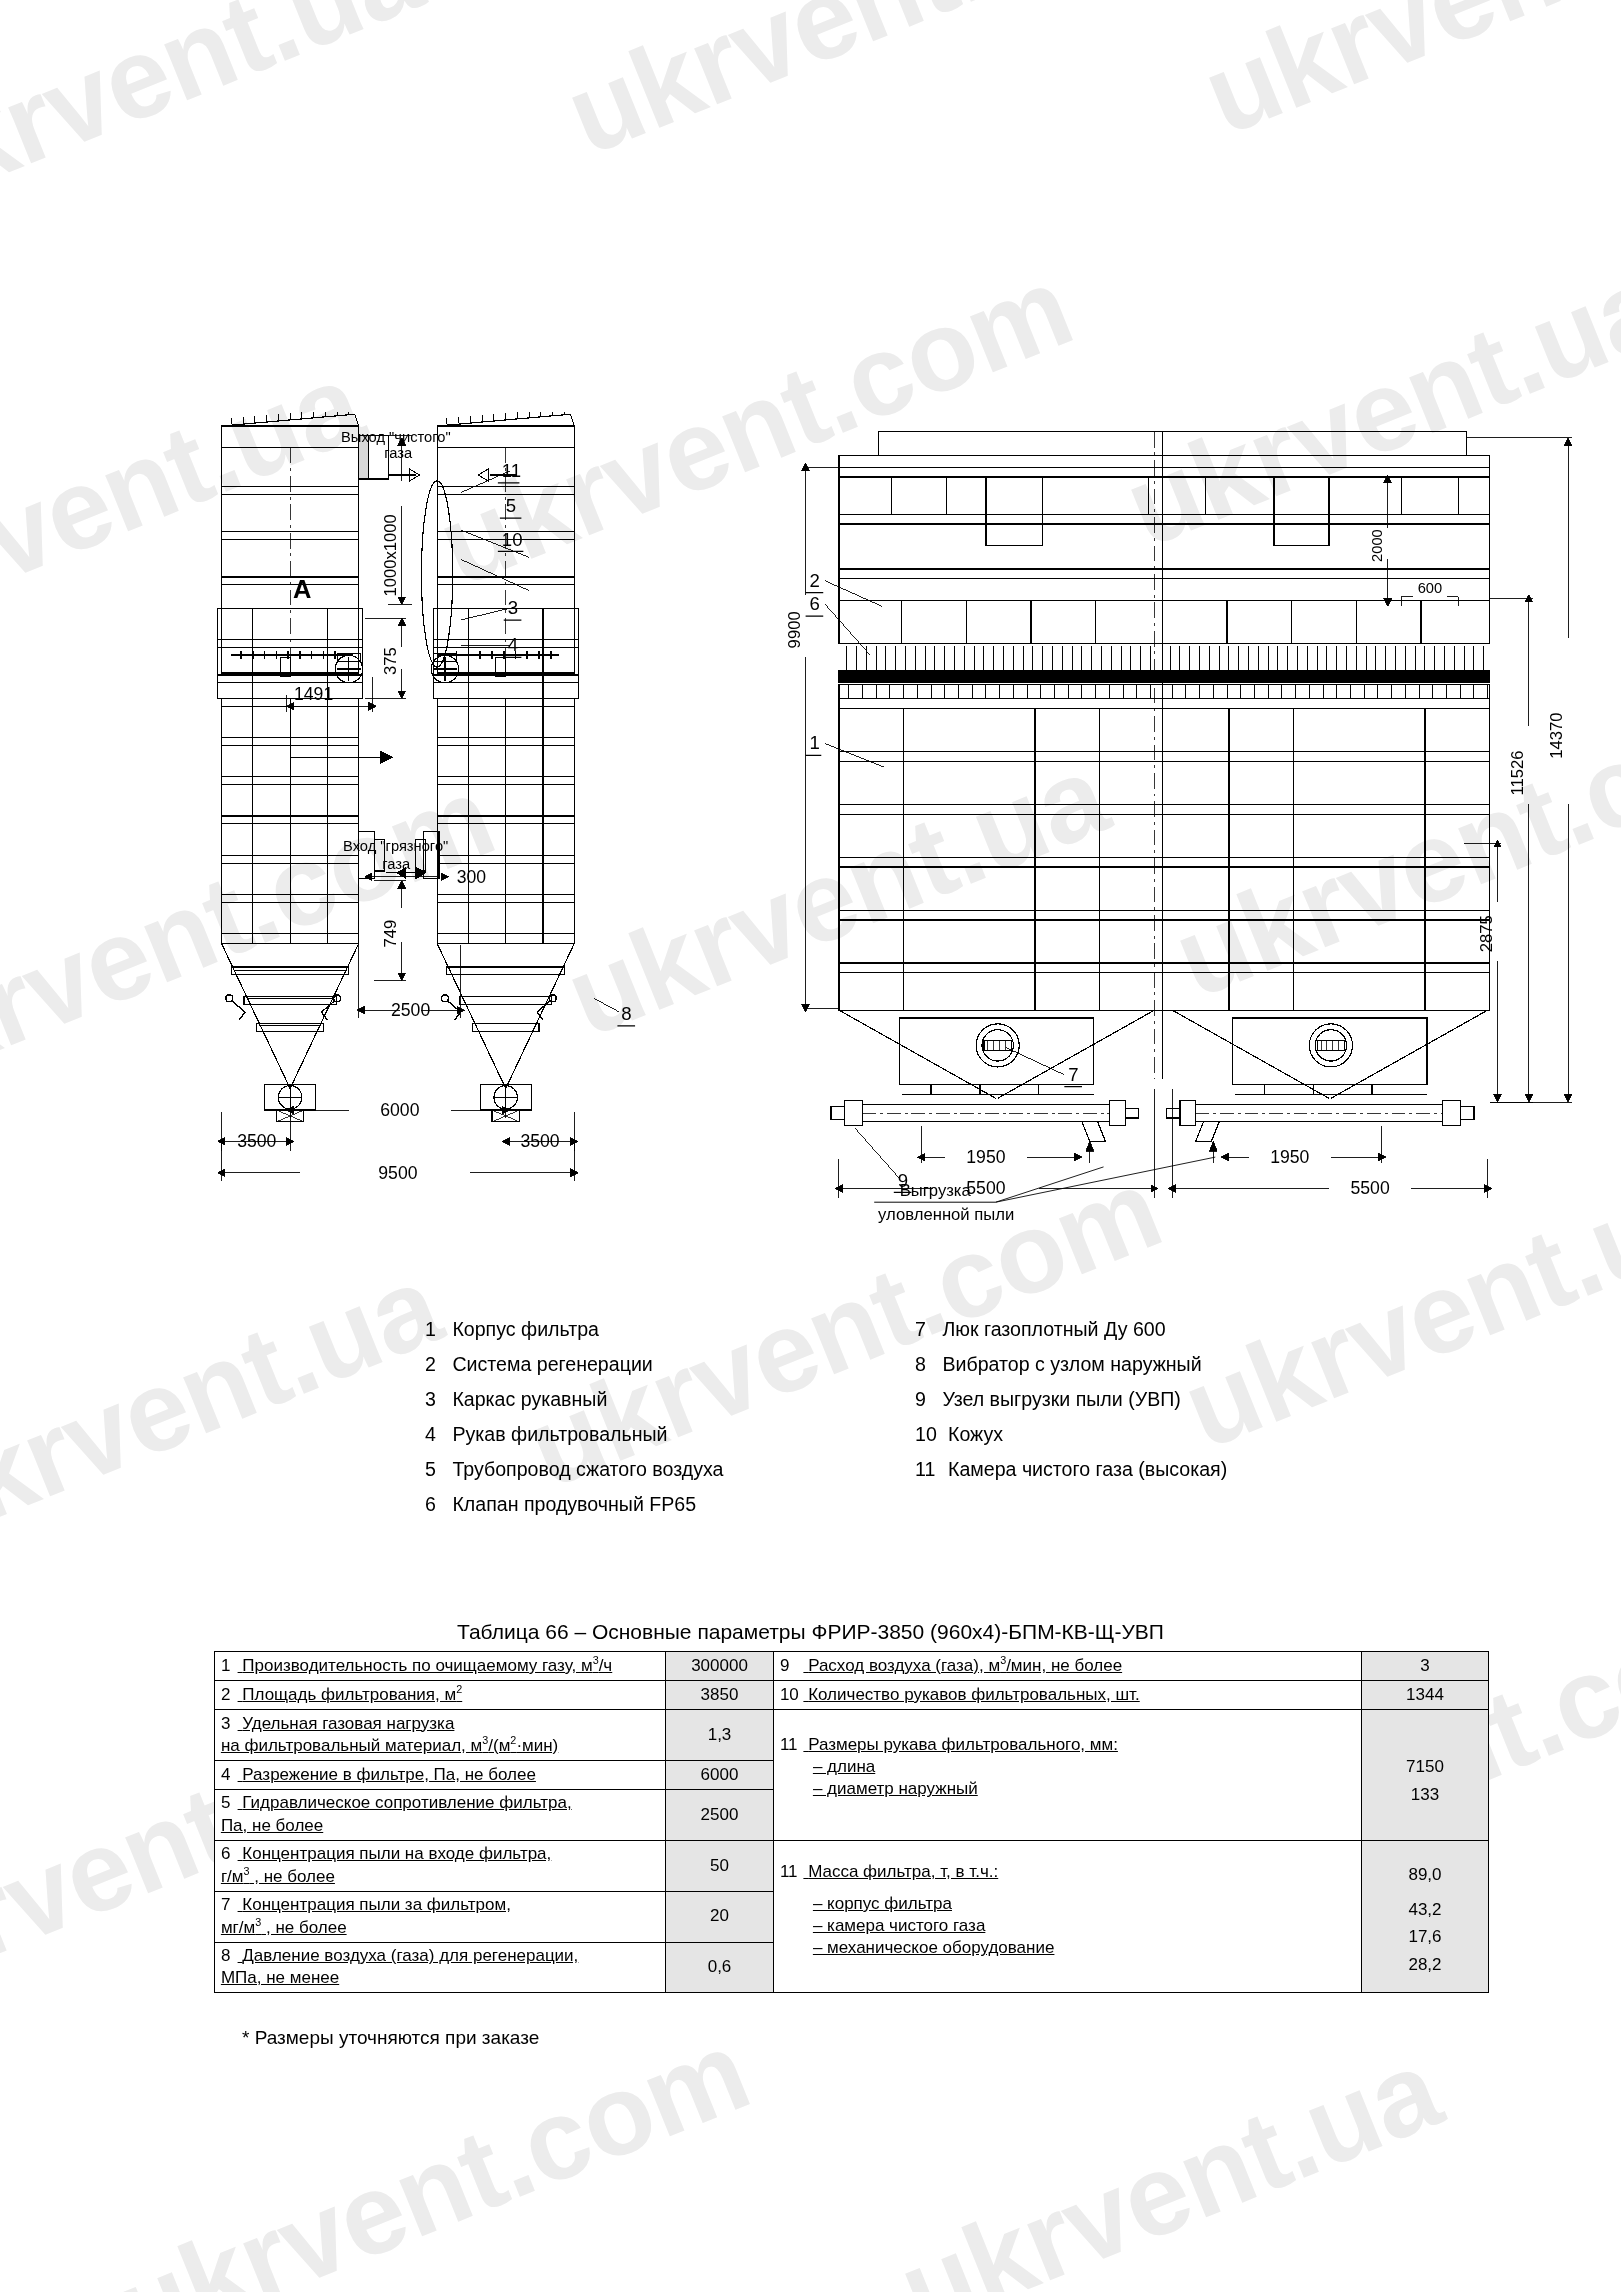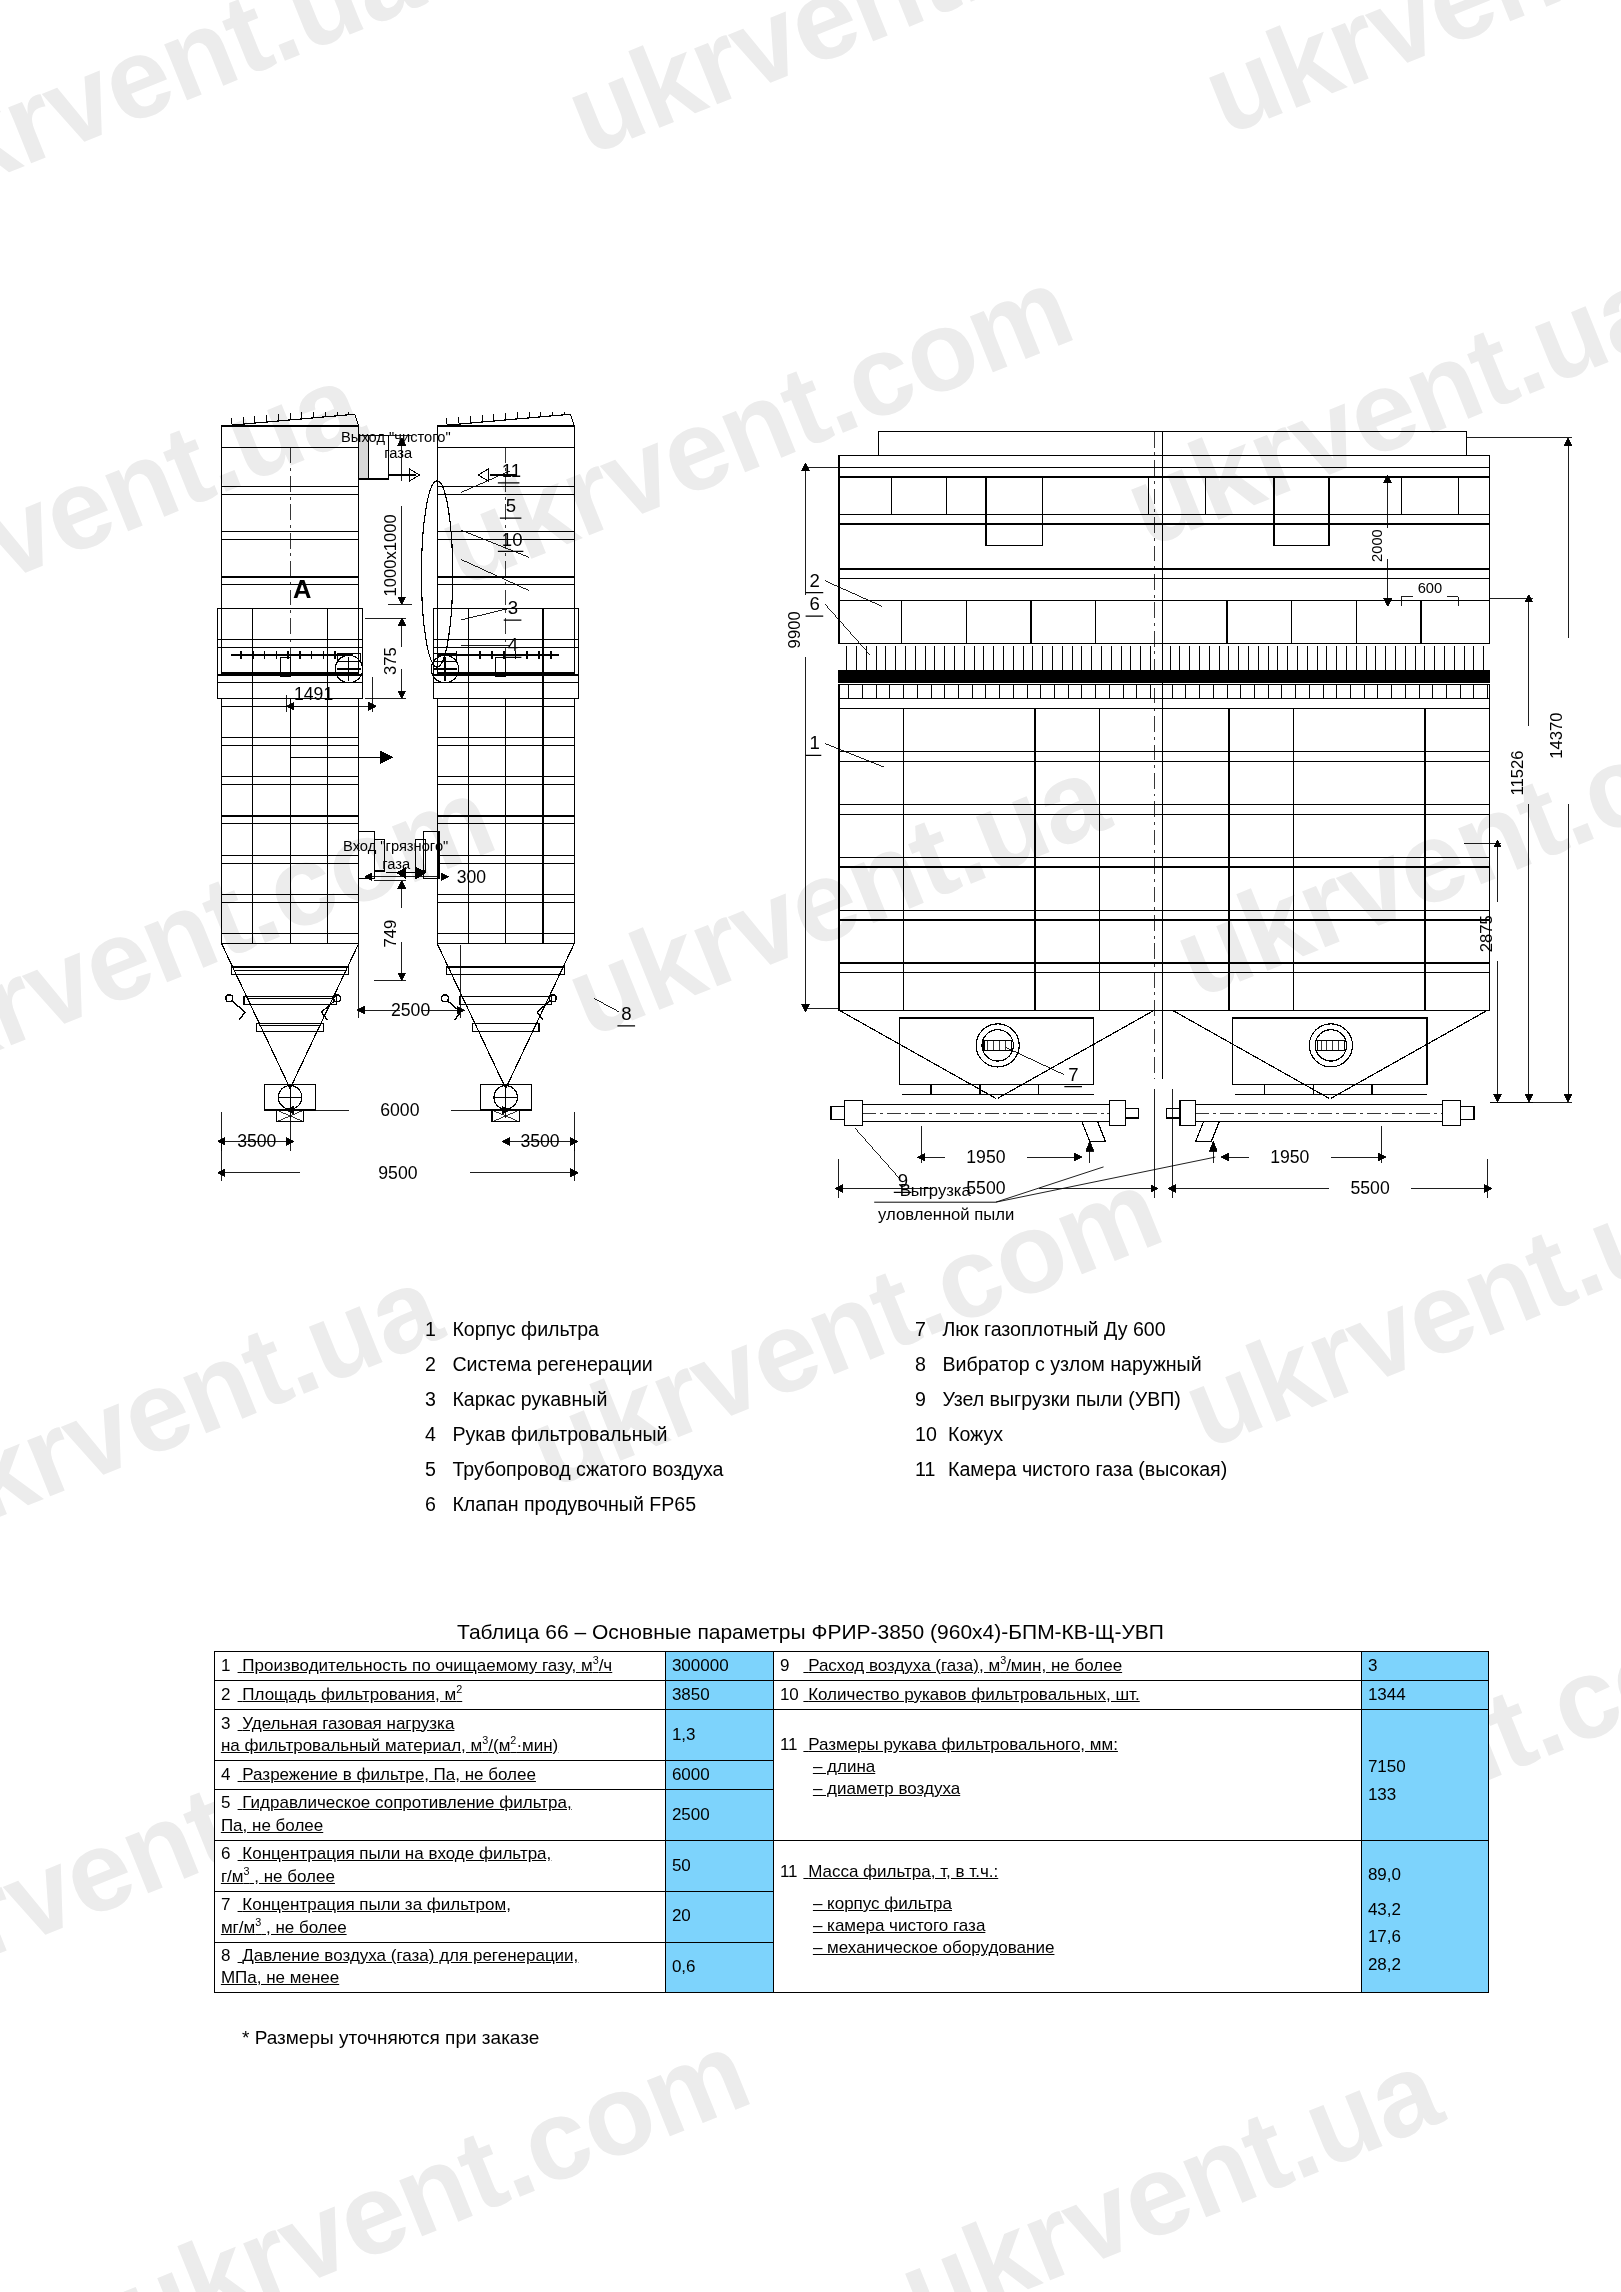--- a/index.html
+++ b/index.html
@@ -64,21 +64,22 @@
     border-collapse:collapse;table-layout:fixed;
     font-size:17px;
   }
   #tbl td{
     border:1.6px solid #000;
     padding:2.9px 5.9px;
     vertical-align:top;
     line-height:1.30;
   }
   #tbl td.val{
-    background:#7dd3fc;
+    background:#e5e5e5;
+    text-align:center;
     vertical-align:middle;
     white-space:nowrap;
   }
   #tbl td.lbl{background:#ffffff;white-space:nowrap;text-decoration:underline;}
   #tbl .n{display:inline-block;min-width:16.7px;}
   #tbl .n2{display:inline-block;min-width:23.5px;}
   #tbl .dash{padding-left:33px;}
   #tbl sup{font-size:10.8px;vertical-align:super;line-height:0;}
   #tbl .vmulti{line-height:1.62;}
   #tbl .vmulti .gap{display:block;height:5.9px;}
@@ -545,21 +546,21 @@
         <td class="lbl"><span class="n2">10</span> <span>Количество рукавов фильтровальных, шт.</span></td>
         <td class="val">1344</td>
       </tr>
       <tr>
         <td class="lbl"><span class="n">3</span> <span>Удельная газовая нагрузка<br>на фильтровальный материал, м<sup>3</sup>/(м<sup>2</sup>·мин)</span></td>
         <td class="val">1,3</td>
         <td class="lbl" rowspan="3">
           <div style="height:21.6px"></div>
           <span class="n2">11</span> <span>Размеры рукава фильтровального, мм:</span>
           <div class="dash">– длина</div>
-          <div class="dash">– диаметр воздуха</div>
+          <div class="dash">– диаметр наружный</div>
         </td>
         <td class="val vmulti" rowspan="3">
           <span class="gap"></span>
             <span class="gap"></span>
           <div>7150</div>
           <div>133</div>
         </td>
       </tr>
       <tr>
         <td class="lbl"><span class="n">4</span> <span>Разрежение в фильтре, Па, не более</span></td>

